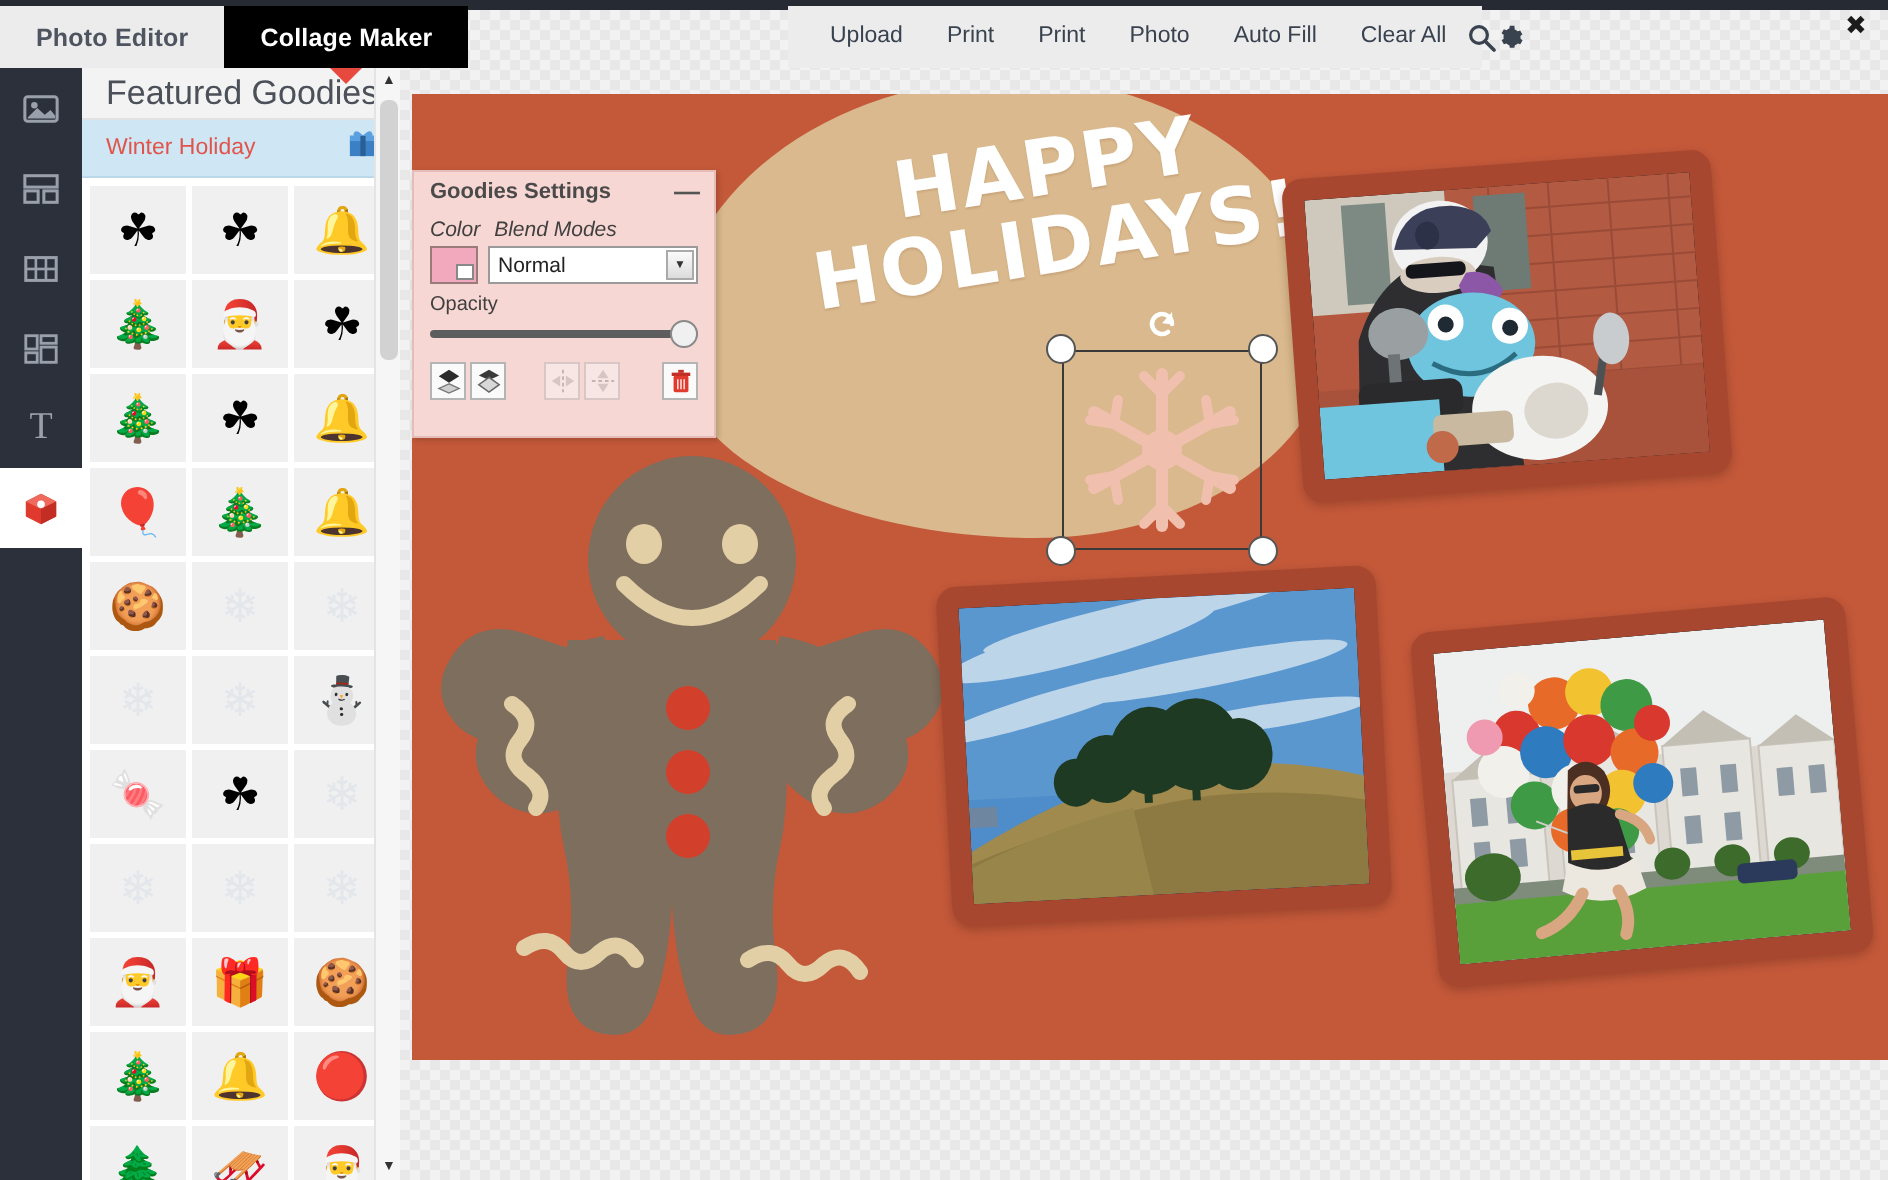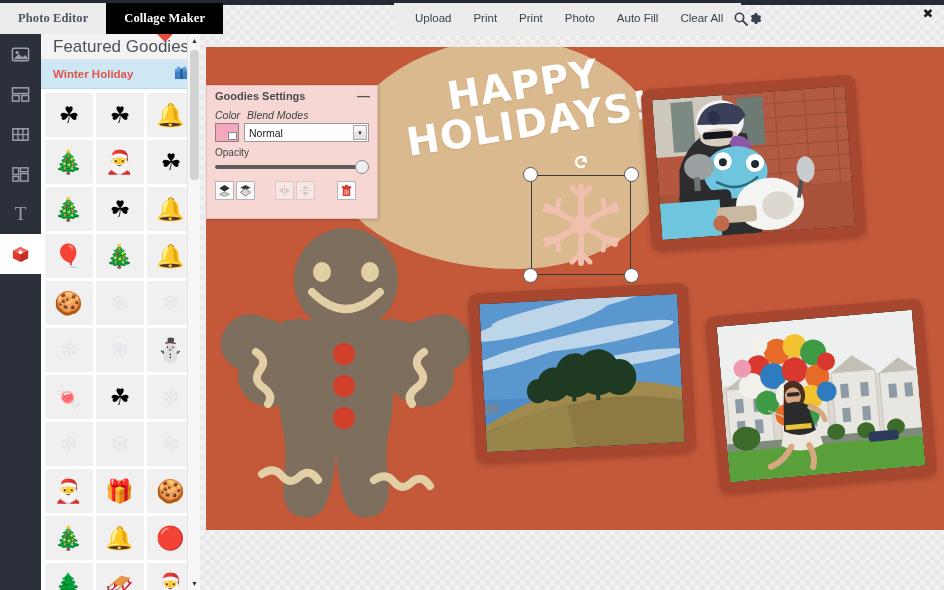--- a/index.html
+++ b/index.html
@@ -28,21 +28,21 @@
     position: absolute; left: 0; top: 0; width: 944px; height: 5px;
     background: #262b33; z-index: 40;
   }
   .tabbar {
     position: absolute; left: 0; top: 3px; height: 31px; z-index: 41;
     display: flex; align-items: stretch;
   }
   .tab {
     display: flex; align-items: center; justify-content: flex-end;
     padding: 0 18px; font-size: 12.5px; font-weight: bold;
-    letter-spacing: .1px; cursor: pointer; position: relative; font-family: Liberation Serif, serif;
+    letter-spacing: .1px; cursor: pointer; position: relative;
   }
   .tab.inactive { background: #ececec; color: #4f5560; }
   .tab.active   { background: #000000; color: #ffffff; }
   .tab.active:after {
     content: ""; position: absolute; left: 50%; bottom: -8px;
     margin-left: -8px; border-left: 8px solid transparent;
     border-right: 8px solid transparent; border-top: 8px solid #e8493f;
   }
 
   .toolbar {
@@ -87,21 +87,21 @@
     height: 26px; line-height: 26px; padding-left: 12px;
     font-size: 17px; color: #4b5059; background: #f3f3f3;
     border-bottom: 1px solid #e2e2e2;
   }
   .panel-cat {
     height: 29px; display: flex; align-items: center;
     padding: 0 10px 0 12px; background: #cfe7f5;
     border-bottom: 1px solid #bcd9ea; justify-content: space-between;
     cursor: pointer;
   }
-  .panel-cat span.lbl { font-size: 11.5px; color: #e0544a; font-weight: bold; }
+  .panel-cat span.lbl { font-size: 11.5px; color: #e0544a; font-weight: normal; }
   .goodies-scroll {
     flex: 1; overflow: hidden; position: relative; background: #fff;
   }
   .goodies-grid {
     display: grid; grid-template-columns: repeat(3, 1fr);
     gap: 3px; padding: 4px 4px 0 4px;
   }
   .goody {
     height: 44px; background: #f0f0f0; display: flex;
     align-items: center; justify-content: center; cursor: pointer;
@@ -166,21 +166,21 @@
   .h-tr { right: -8px; top: -8px; }
   .h-bl { left: -8px; bottom: -8px; }
   .h-br { right: -8px; bottom: -8px; }
   .rot {
     position: absolute; left: 50%; margin-left: -9px; top: -22px;
     width: 18px; height: 18px; cursor: pointer;
   }
 
   
   .settings {
-    position: absolute; left: 206px; top: 85px; width: 172px; height: 134px;
+    position: absolute; left: 206px; top: 85px; width: 152px; height: 134px;
     background: #f6d7d3; border: 1px solid #e4bdb8; z-index: 50;
     box-shadow: 1px 1px 3px rgba(0,0,0,.18);
   }
   .set-head {
     height: 20px; display: flex; align-items: center;
     justify-content: space-between; padding: 0 7px 0 8px;
     font-size: 11px; font-weight: bold; color: #4a4a4a;
   }
   .minimize { font-size: 13px; color: #555; cursor: pointer; line-height: 10px; }
   .set-labels {

